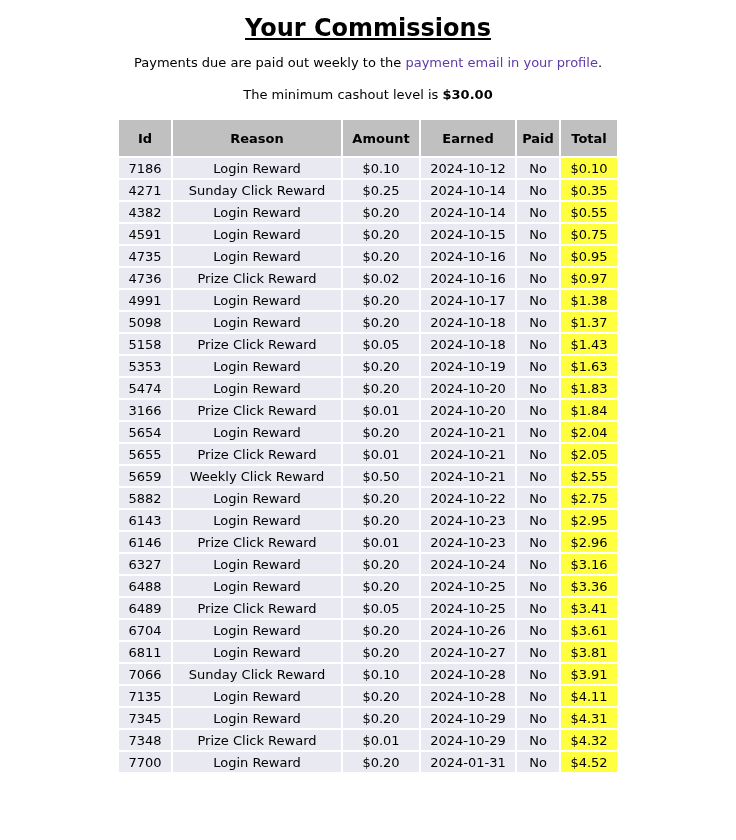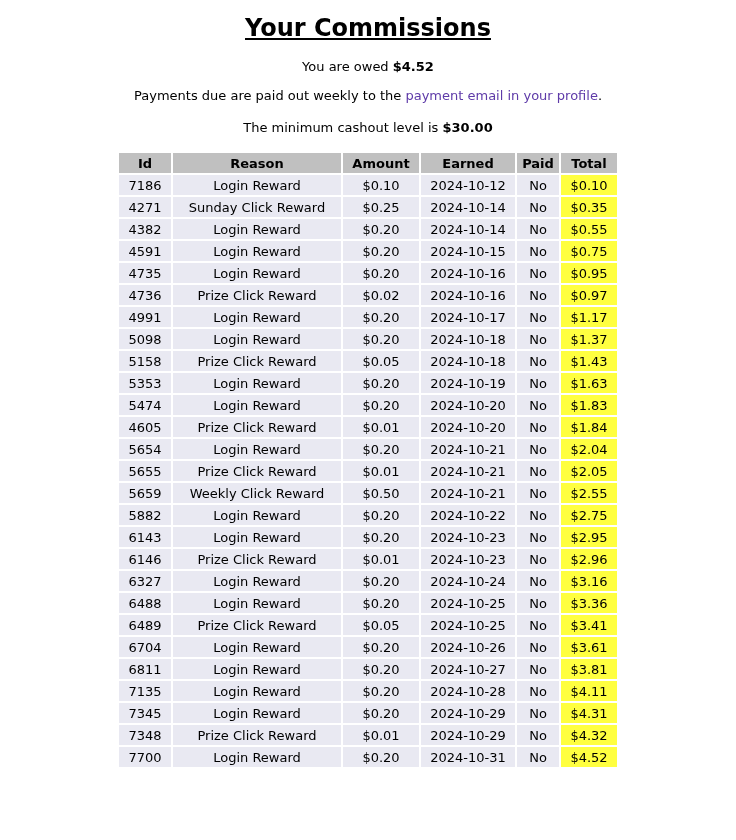--- a/index.html
+++ b/index.html
@@ -43,21 +43,21 @@
   }
   col.c-id     { width: 52px; }
   col.c-reason { width: 168px; }
   col.c-amount { width: 76px; }
   col.c-earned { width: 94px; }
   col.c-paid   { width: 42px; }
   col.c-total  { width: 56px; }
   table.commissions th {
     background: var(--header-bg, #c0c0c0);
     font-weight: bold;
-    height: 20px;
+    height: 36px;
     padding: 0;
     text-align: center;
     overflow: hidden;
     white-space: nowrap;
   }
   table.commissions td {
     background: var(--row-bg, #e9e9f2);
     height: 20px;
     padding: 0;
     text-align: center;
@@ -68,21 +68,20 @@
     background: var(--total-bg, #ffff40);
   }
 </style>
 </head>
 <body>
 
 <div class="page">
 
   <h1 class="page-title">Your Commissions</h1>
 
-  <p class="owed-line"><span>You are owed </span><b>$4.52</b></p>
 
   <p class="info-block"><span>Payments due are paid out weekly to the </span><a class="profile-link">payment email in your profile</a><span>.</span><br></p>
 
   <p class="min-line"><span>The minimum cashout level is </span><b>$30.00</b></p>
 
   <table class="commissions">
     <colgroup>
       <col class="c-id">
         <col class="c-reason">
         <col class="c-amount">
@@ -148,21 +147,21 @@
           <td>2024-10-16</td>
           <td>No</td>
           <td class="total-cell">$0.97</td>
         </tr>
         <tr>
           <td>4991</td>
           <td>Login Reward</td>
           <td>$0.20</td>
           <td>2024-10-17</td>
           <td>No</td>
-          <td class="total-cell">$1.17</td>
+          <td class="total-cell">$1.38</td>
         </tr>
         <tr>
           <td>5098</td>
           <td>Login Reward</td>
           <td>$0.20</td>
           <td>2024-10-18</td>
           <td>No</td>
           <td class="total-cell">$1.37</td>
         </tr>
         <tr>
@@ -183,21 +182,21 @@
         </tr>
         <tr>
           <td>5474</td>
           <td>Login Reward</td>
           <td>$0.20</td>
           <td>2024-10-20</td>
           <td>No</td>
           <td class="total-cell">$1.83</td>
         </tr>
         <tr>
-          <td>4605</td>
+          <td>3166</td>
           <td>Prize Click Reward</td>
           <td>$0.01</td>
           <td>2024-10-20</td>
           <td>No</td>
           <td class="total-cell">$1.84</td>
         </tr>
         <tr>
           <td>5654</td>
           <td>Login Reward</td>
           <td>$0.20</td>
@@ -279,20 +278,28 @@
         </tr>
         <tr>
           <td>6811</td>
           <td>Login Reward</td>
           <td>$0.20</td>
           <td>2024-10-27</td>
           <td>No</td>
           <td class="total-cell">$3.81</td>
         </tr>
         <tr>
+          <td>7066</td>
+          <td>Sunday Click Reward</td>
+          <td>$0.10</td>
+          <td>2024-10-28</td>
+          <td>No</td>
+          <td class="total-cell">$3.91</td>
+        </tr>
+        <tr>
           <td>7135</td>
           <td>Login Reward</td>
           <td>$0.20</td>
           <td>2024-10-28</td>
           <td>No</td>
           <td class="total-cell">$4.11</td>
         </tr>
         <tr>
           <td>7345</td>
           <td>Login Reward</td>
@@ -306,20 +313,20 @@
           <td>Prize Click Reward</td>
           <td>$0.01</td>
           <td>2024-10-29</td>
           <td>No</td>
           <td class="total-cell">$4.32</td>
         </tr>
         <tr>
           <td>7700</td>
           <td>Login Reward</td>
           <td>$0.20</td>
-          <td>2024-10-31</td>
+          <td>2024-01-31</td>
           <td>No</td>
           <td class="total-cell">$4.52</td>
         </tr>
       </tbody>
   </table>
 
 </div>
 
 </body></html>

